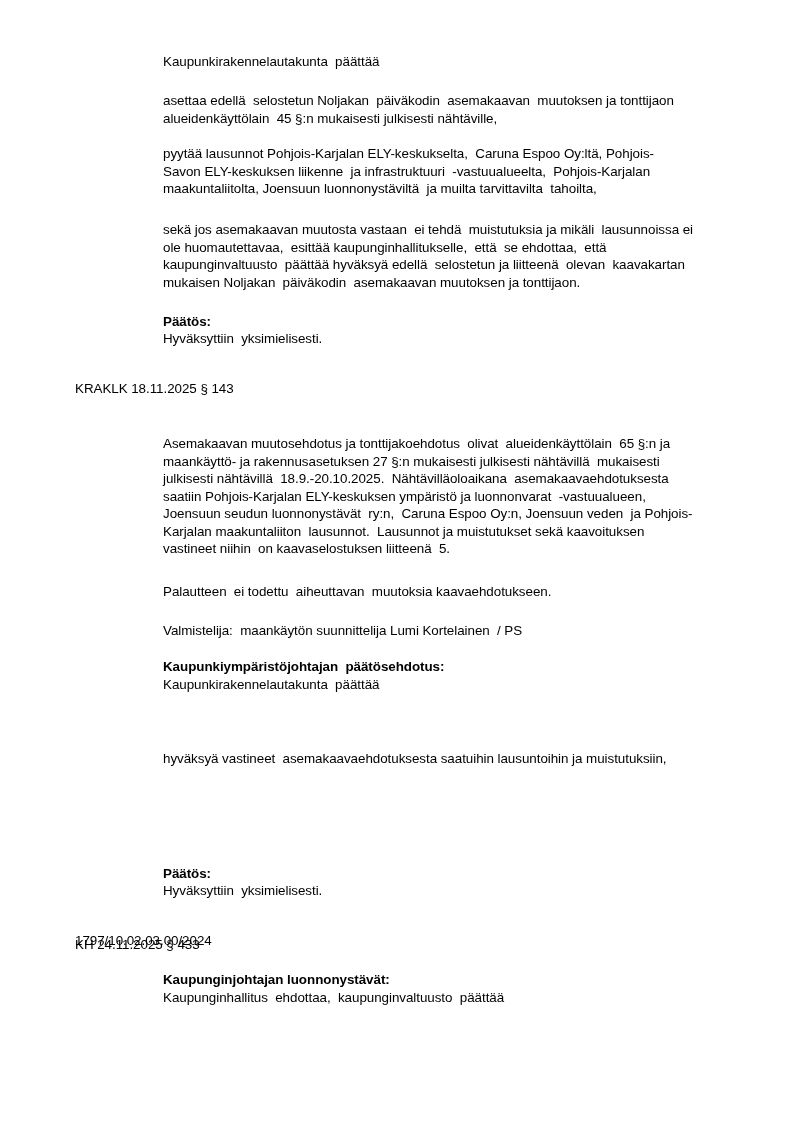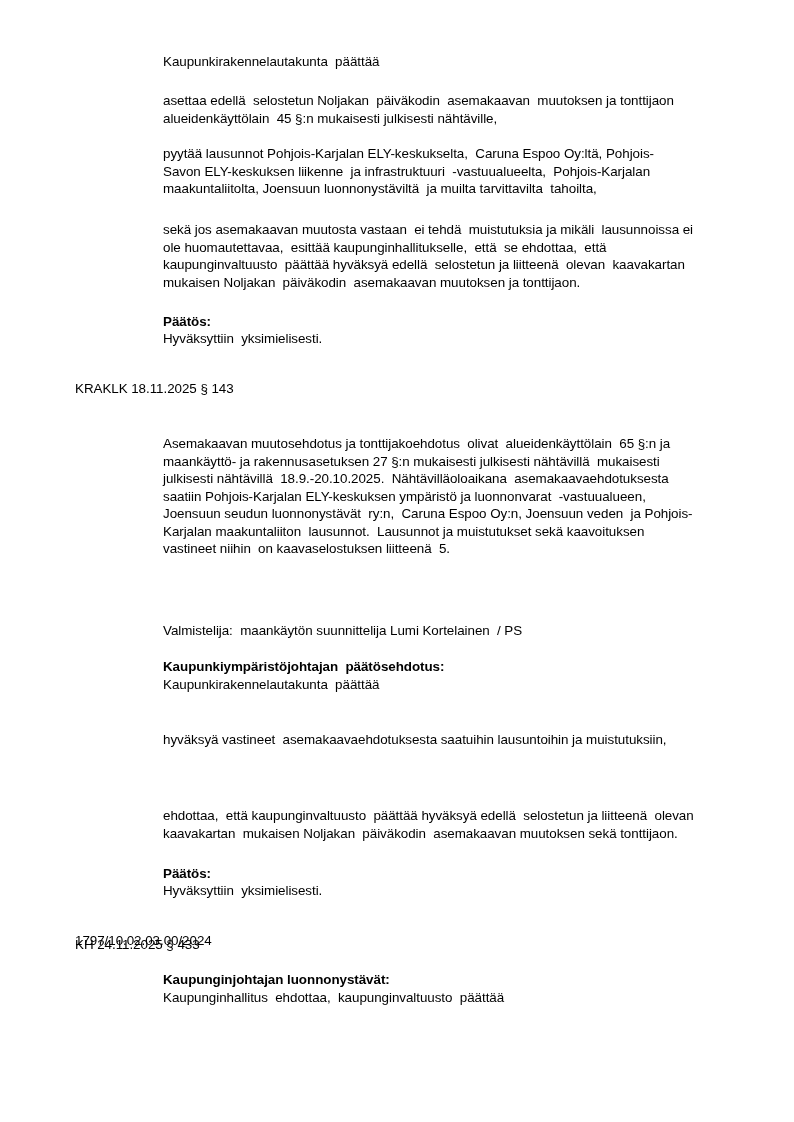--- a/index.html
+++ b/index.html
@@ -53,28 +53,27 @@
 
   <div class="blk margin-head" style="top:380px">KRAKLK 18.11.2025 § 143</div>
 
   <div class="blk" style="top:435px">Asemakaavan muutosehdotus ja tonttijakoehdotus  olivat  alueidenkäyttölain  65 §:n ja
 maankäyttö- ja rakennusasetuksen 27 §:n mukaisesti julkisesti nähtävillä  mukaisesti
 julkisesti nähtävillä  18.9.-20.10.2025.  Nähtävilläoloaikana  asemakaavaehdotuksesta
 saatiin Pohjois-Karjalan ELY-keskuksen ympäristö ja luonnonvarat  -vastuualueen,
 Joensuun seudun luonnonystävät  ry:n,  Caruna Espoo Oy:n, Joensuun veden  ja Pohjois-
 Karjalan maakuntaliiton  lausunnot.  Lausunnot ja muistutukset sekä kaavoituksen
 vastineet niihin  on kaavaselostuksen liitteenä  5.</div>
+  <div class="blk" style="top:583px">Palautteen  ei todettu  aiheuttavan  muutoksia kaavaehdotukseen.</div>
   <div class="blk" style="top:622px">Valmistelija:  maankäytön suunnittelija Lumi Kortelainen  / PS</div>
 
   <div class="blk bold" style="top:658px">Kaupunkiympäristöjohtajan  päätösehdotus:</div>
   <div class="blk" style="top:676px">Kaupunkirakennelautakunta  päättää</div>
 
-  <div class="blk" style="top:731px">hyväksyä vastineet  asemakaavaehdotuksesta saatuihin lausuntoihin ja muistutuksiin,</div>
-  <div class="blk" style="top:807px">ehdottaa,  että kaupunginvaltuusto  päättää hyväksyä edellä  selostetun ja liitteenä  olevan
-kaavakartan  mukaisen Noljakan  päiväkodin  asemakaavan muutoksen sekä tonttijaon.</div>
+  <div class="blk" style="top:750px">hyväksyä vastineet  asemakaavaehdotuksesta saatuihin lausuntoihin ja muistutuksiin,</div>
 
   <div class="blk bold" style="top:865px">Päätös:</div>
   <div class="blk" style="top:882px">Hyväksyttiin  yksimielisesti.</div>
 
   <div class="blk margin-head" style="top:936px">KH 24.11.2025 § 433</div>
   <div class="blk margin-head" style="top:932px">1797/10.02.03.00/2024</div>
 
   <div class="blk bold" style="top:971px">Kaupunginjohtajan luonnonystävät:</div>
   <div class="blk" style="top:989px">Kaupunginhallitus  ehdottaa,  kaupunginvaltuusto  päättää</div>
 

